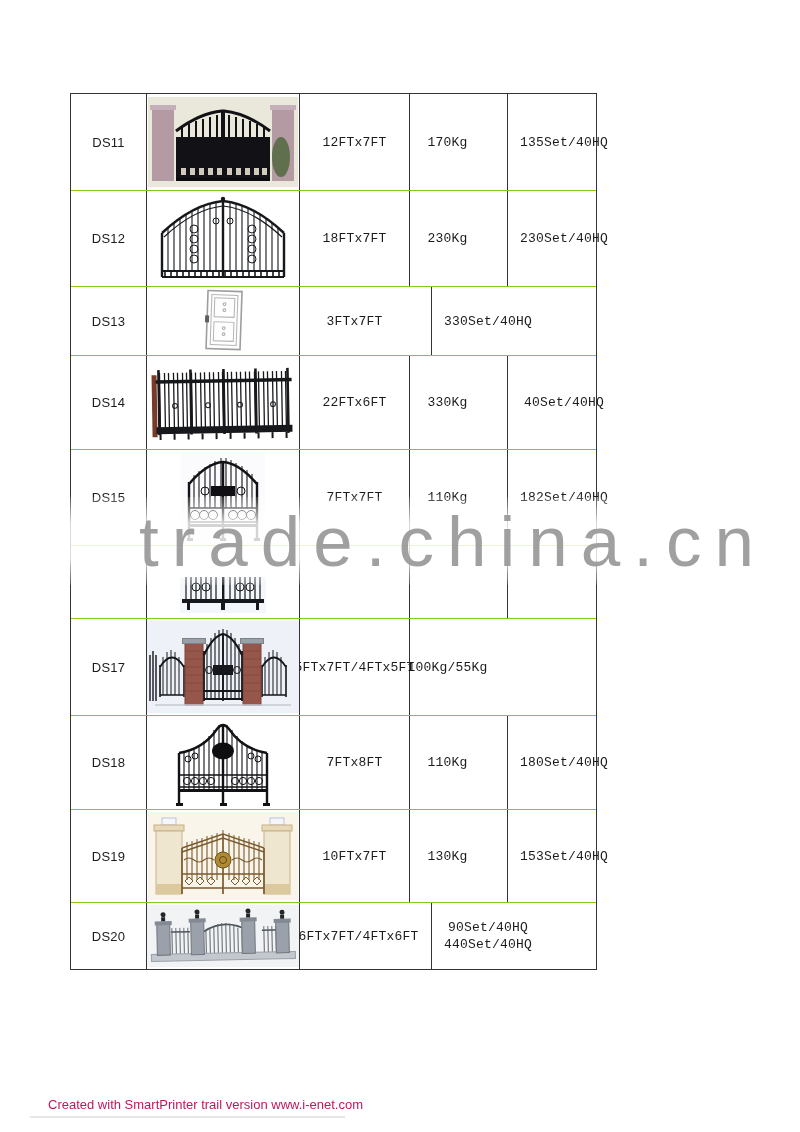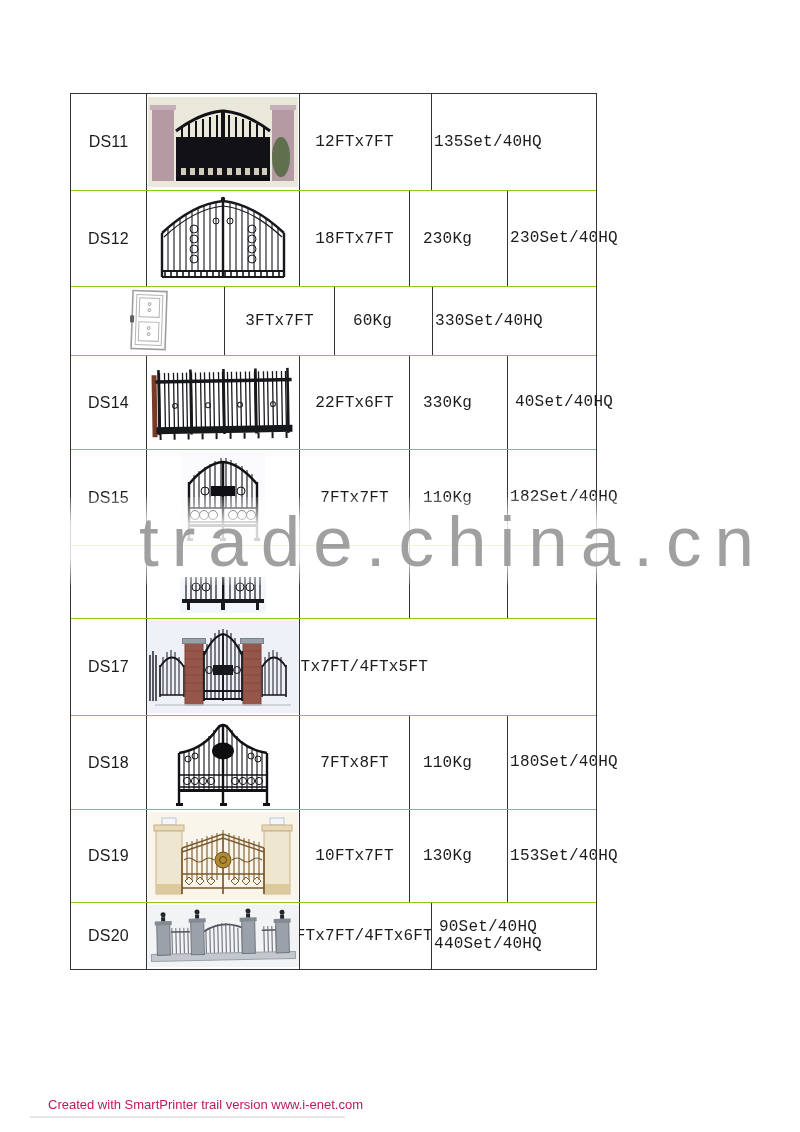--- a/index.html
+++ b/index.html
@@ -6,21 +6,21 @@
   body{width:800px;height:1132px;position:relative;overflow:hidden;
        font-family:"Liberation Sans", sans-serif;color:#1c1c1c;}
   .page{position:absolute;left:0;top:0;width:800px;height:1132px;background:#fff;}
 
   
   .spec-table{position:absolute;left:70px;top:93px;width:527px;
               border:1px solid #343434;box-sizing:border-box;background:#fff;}
   .row{display:flex;width:100%;box-sizing:border-box;}
   .row + .row{border-top:1px solid #84cc16;}
   .cell{box-sizing:border-box;display:flex;align-items:center;justify-content:center;
-        font-size:16px;letter-spacing:.2px;text-align:center;overflow:visible;}
+        font-size:13px;letter-spacing:.2px;text-align:center;overflow:visible;}
   .cell + .cell{border-left:1px solid #343434;font-family:Liberation Mono, monospace;}
   .c-model{width:75px;flex:none;}
   .c-img{width:153px;flex:none;position:relative;}
   .c-size{width:110px;flex:none;}
   .c-weight{width:76px;flex:none;}
   .c-pack{width:113px;flex:none;flex-direction:column;line-height:17px;margin-left:22px;}
   .c-img svg{display:block;}
   .img-bottom{align-items:flex-end;}
   .img-bottom svg{margin-bottom:5px;}
 
@@ -55,20 +55,21 @@
           <path d="M28 34 Q52 16 74 14 L76 14 Q98 16 122 34" fill="none" stroke="#121216" stroke-width="3"></path>
           <path d="M34 30V42M41 27V42M48 24V42M55 22V42M62 20V42M69 18V42M81 18V42M88 20V42M95 22V42M102 24V42M109 27V42M116 30V42" stroke="#121216" stroke-width="2" fill="none"></path>
           <rect x="28" y="40" width="94" height="29" fill="#121216"></rect>
           <rect x="73" y="14" width="4" height="55" fill="#121216"></rect>
           <rect x="28" y="69" width="94" height="12" fill="#121216"></rect>
           <path d="M33 71h5v7h-5zM42 71h5v7h-5zM51 71h5v7h-5zM60 71h5v7h-5zM69 71h5v7h-5zM79 71h5v7h-5zM88 71h5v7h-5zM97 71h5v7h-5zM106 71h5v7h-5zM114 71h5v7h-5z" fill="#cfcabc"></path>
           <rect x="28" y="81" width="94" height="3" fill="#0c0c0f"></rect>
         </svg>
       </div>
       <div class="cell c-size">12FTx7FT</div>
+      <div class="cell c-weight">170Kg</div>
       <div class="cell c-pack">
         <div>135Set/40HQ</div>
       </div>
     </div>
 
     <div class="row" style="height:96px">
       <div class="cell c-model">DS12</div>
       <div class="cell c-img">
         <svg width="150" height="92" viewBox="0 0 150 92">
           <rect width="150" height="92" fill="#ffffff"></rect>
@@ -94,37 +95,37 @@
         </svg>
       </div>
       <div class="cell c-size">18FTx7FT</div>
       <div class="cell c-weight">230Kg</div>
       <div class="cell c-pack">
         <div>230Set/40HQ</div>
       </div>
     </div>
 
     <div class="row" style="height:69px">
+      <div class="cell c-model">DS13</div>
       <div class="cell c-img">
         <svg width="58" height="64" viewBox="0 0 58 64">
           <g transform="rotate(2 29 32)" fill="none" stroke="#9e9e9e">
             <rect x="13" y="2" width="34" height="58" fill="#fefefe" stroke-width="1.6"></rect>
             <rect x="17" y="6" width="26" height="50" stroke="#b4b4b4"></rect>
             <rect x="20" y="9" width="20" height="19" stroke="#b4b4b4"></rect>
             <rect x="20" y="33" width="20" height="19" stroke="#b4b4b4"></rect>
             <circle cx="30" cy="15" r="1.4" stroke="#a8a8a8"></circle>
               <circle cx="30" cy="21" r="1.4" stroke="#a8a8a8"></circle>
             <circle cx="30" cy="39" r="1.4" stroke="#a8a8a8"></circle>
               <circle cx="30" cy="45" r="1.4" stroke="#a8a8a8"></circle>
             <rect x="11" y="27" width="4" height="7" fill="#5f5f5f" stroke="none"></rect>
           </g>
         </svg>
       </div>
       <div class="cell c-size">3FTx7FT</div>
-      <div class="cell c-weight">60Kg</div>
       <div class="cell c-pack">
         <div>330Set/40HQ</div>
       </div>
     </div>
 
     <div class="row" style="height:94px">
       <div class="cell c-model">DS14</div>
       <div class="cell c-img">
         <svg width="150" height="86" viewBox="0 0 150 86">
           <rect width="150" height="86" fill="#ffffff"></rect>
@@ -230,20 +231,21 @@
           <path d="M57 30V80M95 30V80M76 13V80M57 78H95M57 70H95" stroke="#14161a" stroke-width="1.8" fill="none"></path>
           <rect x="66" y="44" width="20" height="10" fill="#16181c"></rect>
           <g stroke="#14161a" stroke-width="1" fill="none">
               <circle cx="62" cy="49" r="3.5"></circle>
               <circle cx="90" cy="49" r="3.5"></circle>
             </g>
           <path d="M8 84H144" stroke="#c4cad2" stroke-width="1.5"></path>
         </svg>
       </div>
       <div class="cell c-size">5FTx7FT/4FTx5FT</div>
+      <div class="cell c-weight">100Kg/55Kg</div>
     </div>
 
     <div class="row" style="height:94px">
       <div class="cell c-model">DS18</div>
       <div class="cell c-img">
         <svg width="112" height="92" viewBox="0 0 112 92">
           <rect width="112" height="92" fill="#ffffff"></rect>
           <path d="M12 36 C30 33 42 24 50 12 Q56 4 62 12 C70 24 82 33 100 36" fill="none" stroke="#121216" stroke-width="2.4"></path>
           <path d="M17 35V72M22 33V72M27 31V72M32 28V72M37 24V72M42 19V72M47 13V72M52 8V72M60 8V72M65 13V72M70 19V72M75 24V72M80 28V72M85 31V72M90 33V72M95 35V72" stroke="#121216" stroke-width="1.1" fill="none"></path>
           <path d="M12 36V75M100 36V75M56 8V72" stroke="#121216" stroke-width="2.4" fill="none"></path>

